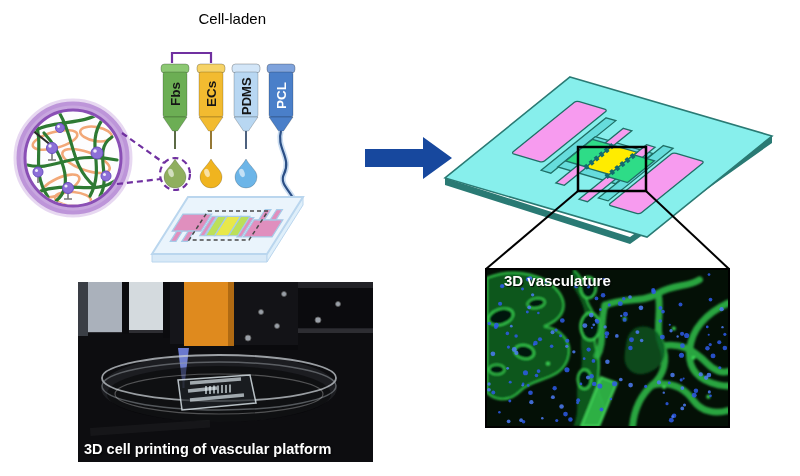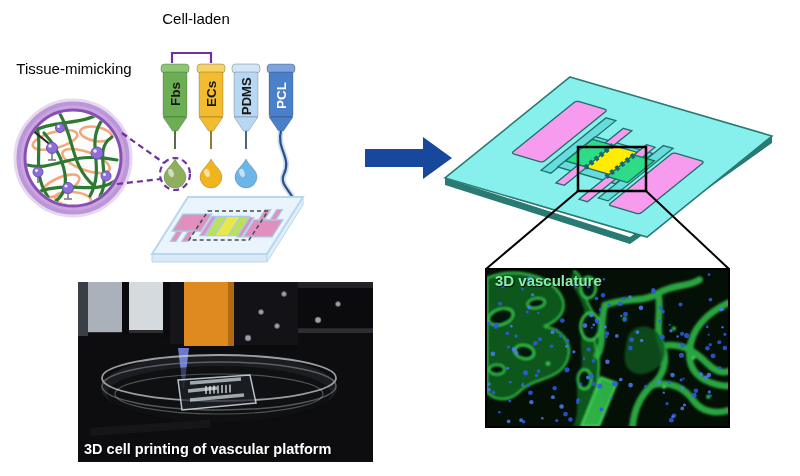--- a/index.html
+++ b/index.html
@@ -1,27 +1,27 @@
 <!DOCTYPE html>
 <html><head>
 <meta charset="utf-8">
 <style>
   html,body{margin:0;padding:0;background:#ffffff;}
   #fig{position:relative;width:800px;height:476px;background:#ffffff;overflow:hidden;
        font-family:"Liberation Sans",sans-serif;}
   .abs{position:absolute;}
-  .lbl{color:#000;font-size:15px;line-height:1.18;text-align:center;font-weight:400;}
+  .lbl{color:#000;font-size:15px;line-height:1.18;text-align:right;font-weight:400;}
   #bioink-title{left:126px;top:10px;width:140px;}
   #tissue-label{left:0px;top:60px;width:148px;}
   #printer-photo{left:78px;top:282px;width:295px;height:180px;background:#737373;overflow:hidden;}
   #printer-caption{left:6px;bottom:5px;color:#fff;font-size:14.5px;font-weight:700;
        text-shadow:1px 1px 2px rgba(0,0,0,.8);white-space:nowrap;}
   #vasc-box{left:485px;top:268px;width:245px;height:160px;border:2px solid #000;
        box-sizing:border-box;background:#051007;overflow:hidden;}
-  #vasc-label{left:8px;top:2px;font-size:15px;font-weight:700;color:#86efac;
+  #vasc-label{left:17px;top:2px;font-size:15px;font-weight:700;color:#ffffff;
        text-shadow:1px 1px 1px rgba(0,0,0,.9);white-space:nowrap;}
   svg text{font-family:"Liberation Sans",sans-serif;}
 </style>
 </head>
 <body>
 
 <div id="fig">
 
   <svg class="abs" style="left:0;top:0" width="800" height="476" viewBox="0 0 800 476">
 
@@ -175,21 +175,20 @@
       <rect x="578" y="147" width="68" height="44" fill="none" stroke="#000" stroke-width="2.5"></rect>
       <line x1="578" y1="191" x2="486" y2="269" stroke="#000" stroke-width="2"></line>
       <line x1="646" y1="191" x2="729" y2="269" stroke="#000" stroke-width="2"></line>
     </g>
   </svg>
 
   <div id="bioink-title" class="abs lbl">
     <div>Cell-laden</div>
   </div>
   <div id="tissue-label" class="abs lbl">
-    <div>Tissue-mimicking</div>
   </div>
 
   <div id="printer-photo" class="abs">
     <svg width="295" height="180" viewBox="0 0 295 180">
       <rect x="0" y="0" width="295" height="180" fill="#1A1A1F"></rect>
       <rect x="0" y="47" width="295" height="133" fill="#0D0D10"></rect>
       <rect x="0" y="47" width="295" height="4" fill="#3C3C42" opacity="0.7"></rect>
       <rect x="220" y="0" width="75" height="47" fill="#222227"></rect>
 
       <rect x="0" y="0" width="10" height="54" fill="#3A3E45"></rect>

